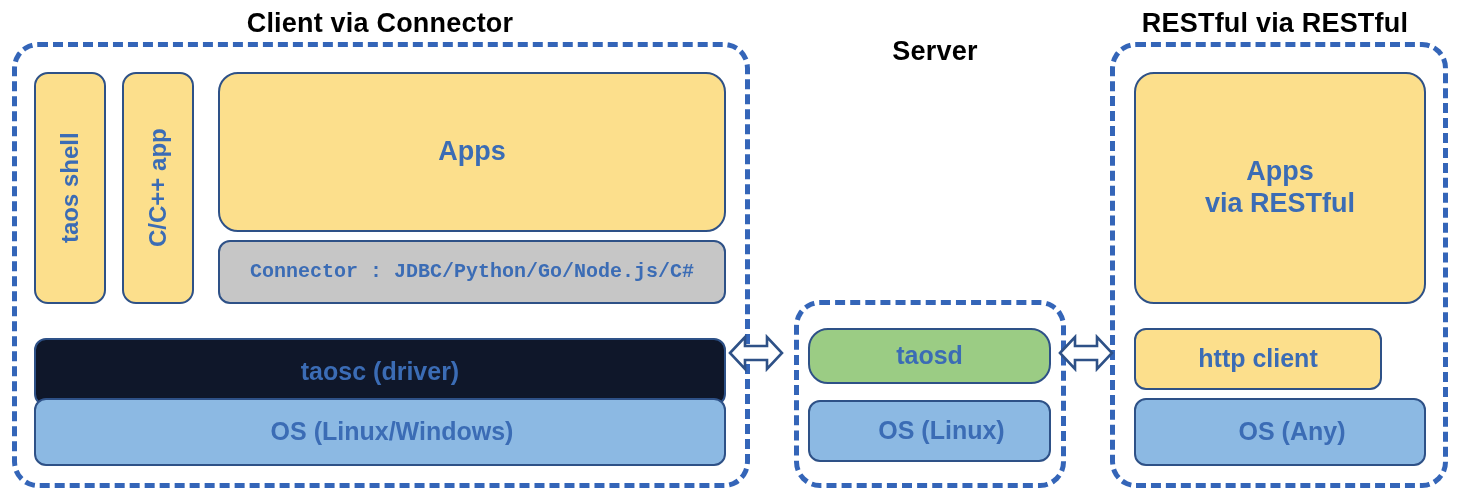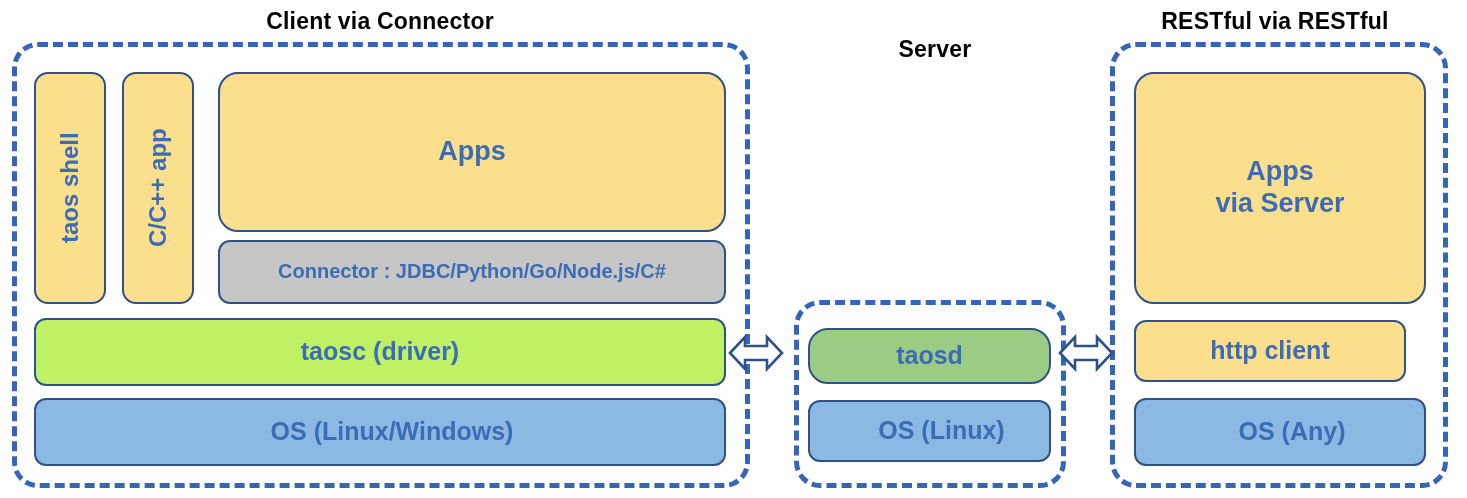--- a/index.html
+++ b/index.html
@@ -19,21 +19,21 @@
     position: relative;
     width: 1467px;
     height: 498px;
   }
 
   
   .section-title {
     position: absolute;
     color: #000000;
     font-weight: bold;
-    font-size: 23px;
+    font-size: 27px;
     text-align: center;
     letter-spacing: 0.2px;
     white-space: nowrap;
   }
   #title-connector { left: 0;    top: 8px;  width: 760px; }
   #title-server    { left: 790px; top: 8px; width: 290px; margin-top: 28px; }
   #title-restful   { left: 1100px; top: 8px; width: 350px; }
 
   
   .group {
@@ -54,24 +54,24 @@
     border-radius: 12px;
     display: flex;
     align-items: center;
     justify-content: center;
     text-align: center;
     color: #3b6cb5;
     font-weight: bold;
     line-height: 1.18;
   }
   .yellow { background: #fcdf8c; }
-  .orange { background: #bef264; }
+  .orange { background: #0f172a; margin-top: 20px; }
   .blue   { background: #8cb9e3; padding-left: 24px; }
   .green  { background: #9bcc84; }
-  .gray   { background: #c6c6c6; }
+  .gray   { background: #c6c6c6; font-family: Liberation Mono, monospace; }
 
   .vertical {
     writing-mode: vertical-rl;
     transform: rotate(180deg);
     border-radius: 14px;
   }
 
   
   #blk-taos-shell   { left: 34px;  top: 72px;  width: 72px;  height: 232px; font-size: 24px; }
   #blk-cpp-app      { left: 122px; top: 72px;  width: 72px;  height: 232px; font-size: 24px; }
@@ -79,21 +79,21 @@
   #blk-connector    { left: 218px; top: 240px; width: 508px; height: 64px;  font-size: 20px; }
   #blk-taosc        { left: 34px;  top: 318px; width: 692px; height: 68px;  font-size: 25px; }
   #blk-os-left      { left: 34px;  top: 398px; width: 692px; height: 68px;  font-size: 25px; }
 
   
   #blk-taosd        { left: 808px; top: 328px; width: 243px; height: 56px; font-size: 25px; border-radius: 20px; }
   #blk-os-server    { left: 808px; top: 400px; width: 243px; height: 62px; font-size: 25px; }
 
   
   #blk-apps-restful { left: 1134px; top: 72px;  width: 292px; height: 232px; font-size: 27px; border-radius: 20px; }
-  #blk-http-client  { left: 1134px; top: 320px; width: 272px; height: 62px;  font-size: 25px; }
+  #blk-http-client  { left: 1134px; top: 328px; width: 248px; height: 62px;  font-size: 25px; }
   #blk-os-any       { left: 1134px; top: 398px; width: 292px; height: 68px;  font-size: 25px; }
 
   
   .arrow-icon {
     position: absolute;
     width: 56px;
     height: 54px;
   }
   #arrow-left-server  { left: 728px;  top: 326px; }
   #arrow-server-right { left: 1058px; top: 326px; }
@@ -127,21 +127,21 @@
 
   <div class="block green" id="blk-taosd">taosd</div>
 
   <div class="block blue" id="blk-os-server">OS (Linux)</div>
 
   <div class="group" id="group-restful"></div>
 
   <div class="block yellow" id="blk-apps-restful">
     <span style="display:block">
       <span>Apps</span><br>
-      <span>via Server</span>
+      <span>via RESTful</span>
     </span>
   </div>
 
   <div class="block yellow" id="blk-http-client">http client</div>
 
   <div class="block blue" id="blk-os-any">OS (Any)</div>
 
   <svg class="arrow-icon" id="arrow-left-server" viewBox="0 0 56 54">
     <path d="M2 27 L17 11 L17 20 L39 20 L39 11 L54 27 L39 43 L39 34 L17 34 L17 43 Z" fill="#ffffff" stroke="#2e5187" stroke-width="2.6" stroke-linejoin="miter"></path>
   </svg>

